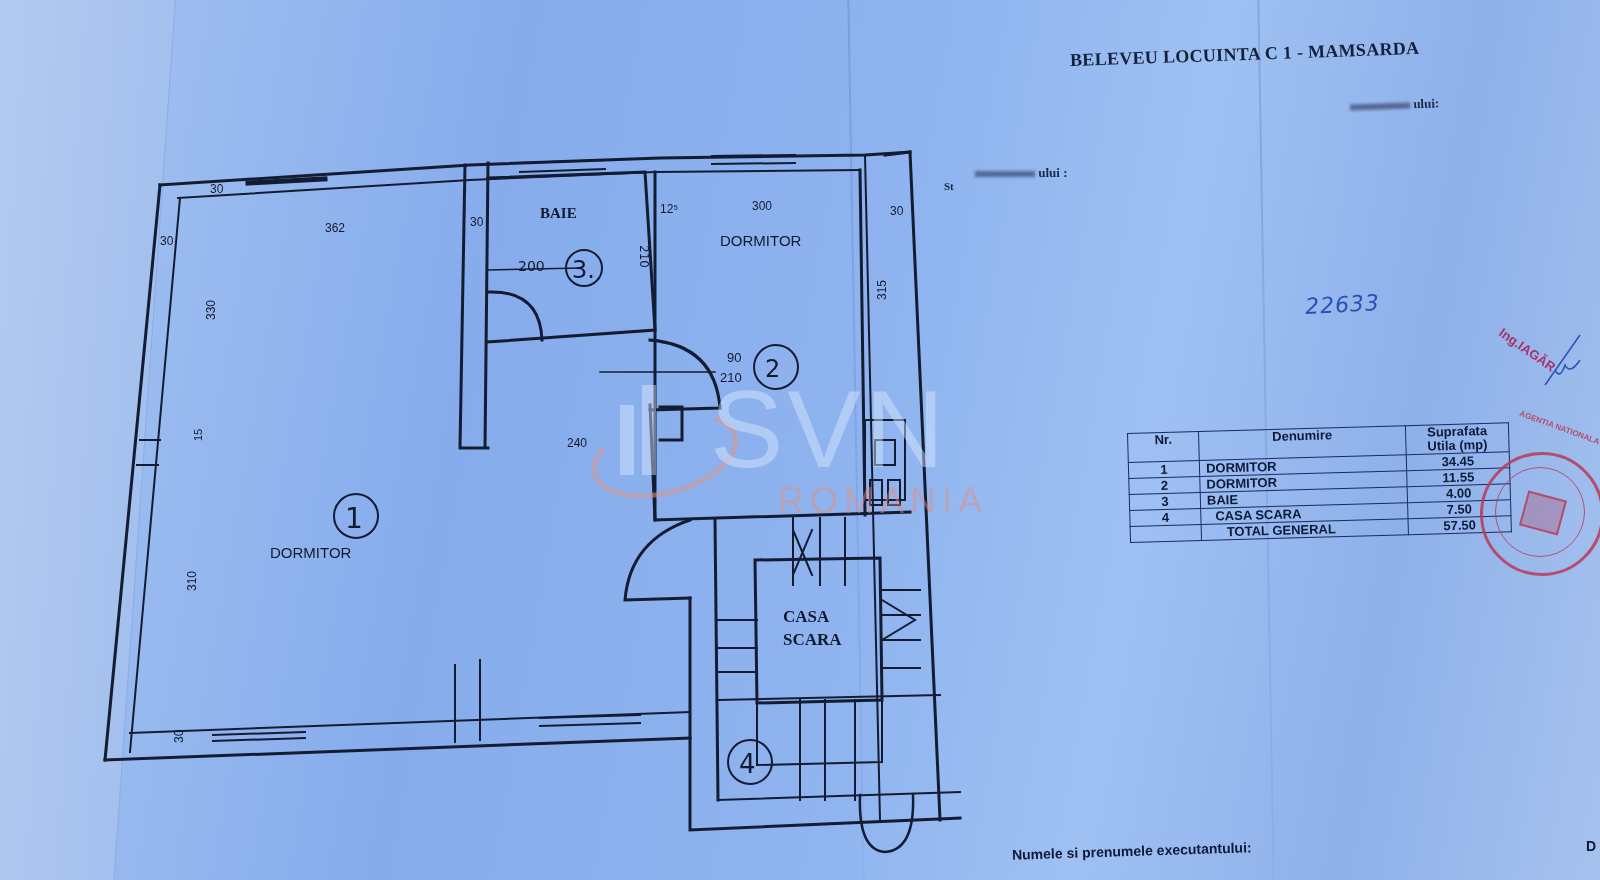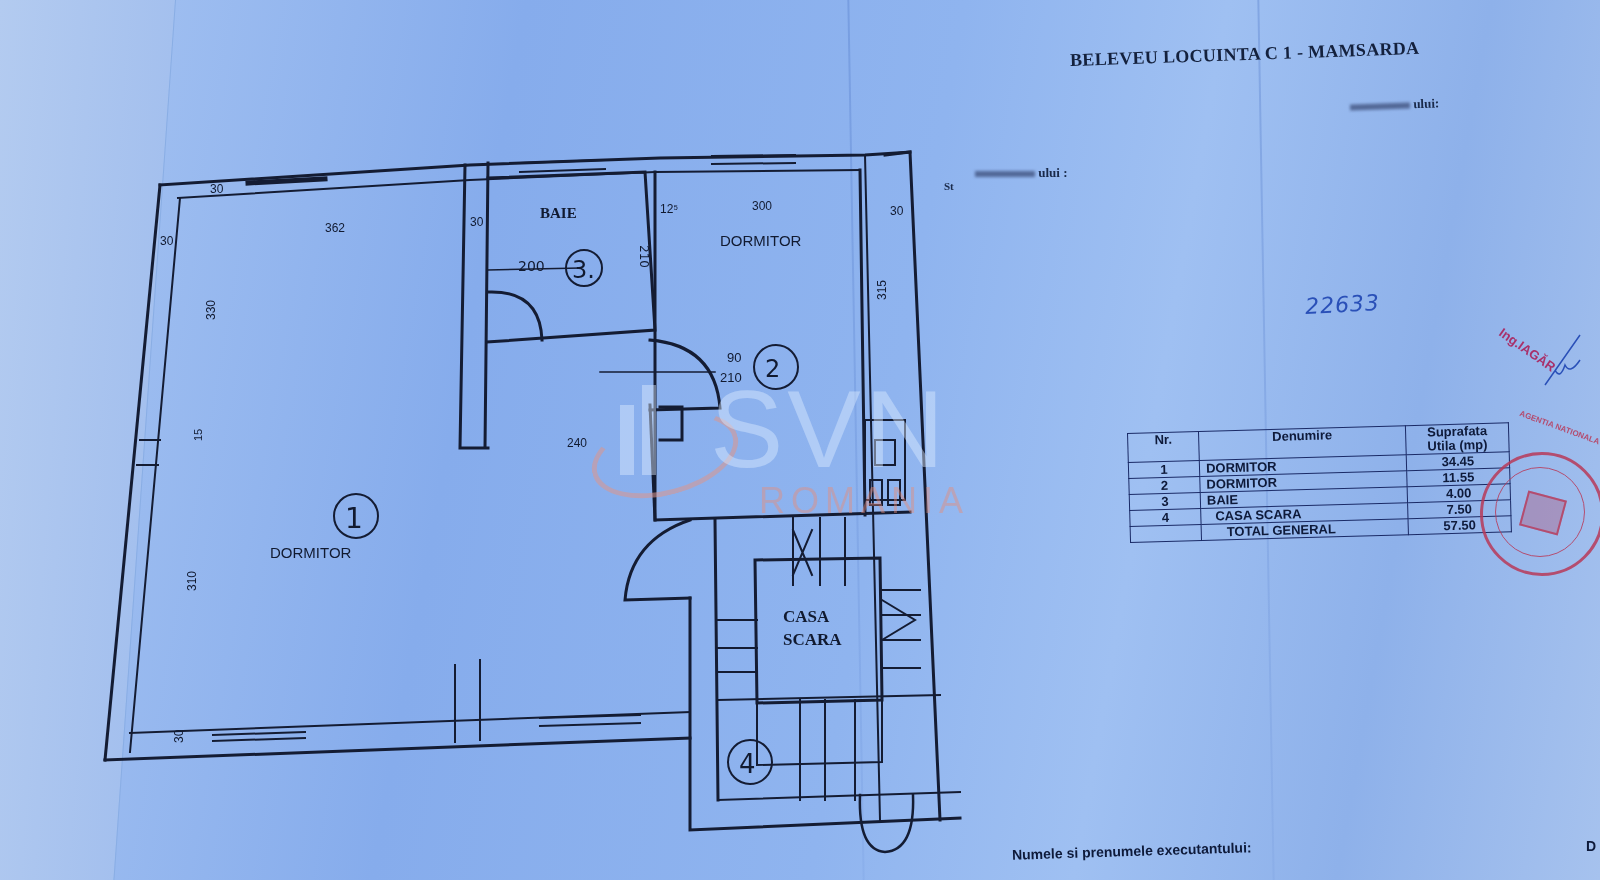--- a/index.html
+++ b/index.html
@@ -64,21 +64,21 @@
   .seal .txt { position:absolute; left:28px; top:4px; font-size:8px; font-weight:bold; color:#b83a5a; transform: rotate(20deg); white-space:nowrap; }
   .footer {
     position:absolute; left:1012px; top:843px; font-family:"Liberation Sans", sans-serif;
     font-weight:bold; font-size:14px; color:#0e1a3a; transform: rotate(-1.8deg);
   }
   .footer-r { position:absolute; left:1586px; top:838px; font-weight:bold; font-size:14px; color:#0e1a3a; }
   .watermark {
     position:absolute; left:590px; top:360px; width:400px; height:160px; pointer-events:none;margin-top:15px;
   }
   .wm-svn { position:absolute; left:120px; top:-10px; font-family:"Liberation Sans", sans-serif; font-size:110px; color:rgba(220,235,255,0.45); letter-spacing:4px; }
-  .wm-ro { position:absolute; left:169px; top:105px; font-family:"Liberation Sans", sans-serif; font-size:36px; color:rgba(230,140,120,0.45); letter-spacing:6px; }
+  .wm-ro { position:absolute; left:188px; top:105px; font-family:"Liberation Sans", sans-serif; font-size:36px; color:rgba(230,140,120,0.45); letter-spacing:6px; }
   .wm-ring { position:absolute; left:0px; top:40px; width:140px; height:70px; border:5px solid rgba(220,150,140,0.55); border-radius:50%; border-top-color:transparent; transform: rotate(-15deg); }
   .wm-bars { position:absolute; left:30px; top:10px; width:60px; height:90px; }
   .wm-bars span { position:absolute; bottom:0; width:14px; background:rgba(220,235,255,0.45); }
   .lbl { font-family:"Liberation Sans", sans-serif; fill:#111a30; }
   .lbl-serif { font-family:"Liberation Serif", serif; font-weight:bold; fill:#111a30; }
   .hand { font-family:"DejaVu Sans", sans-serif; fill:#111a30; }
 </style>
 </head>
 <body>
 

